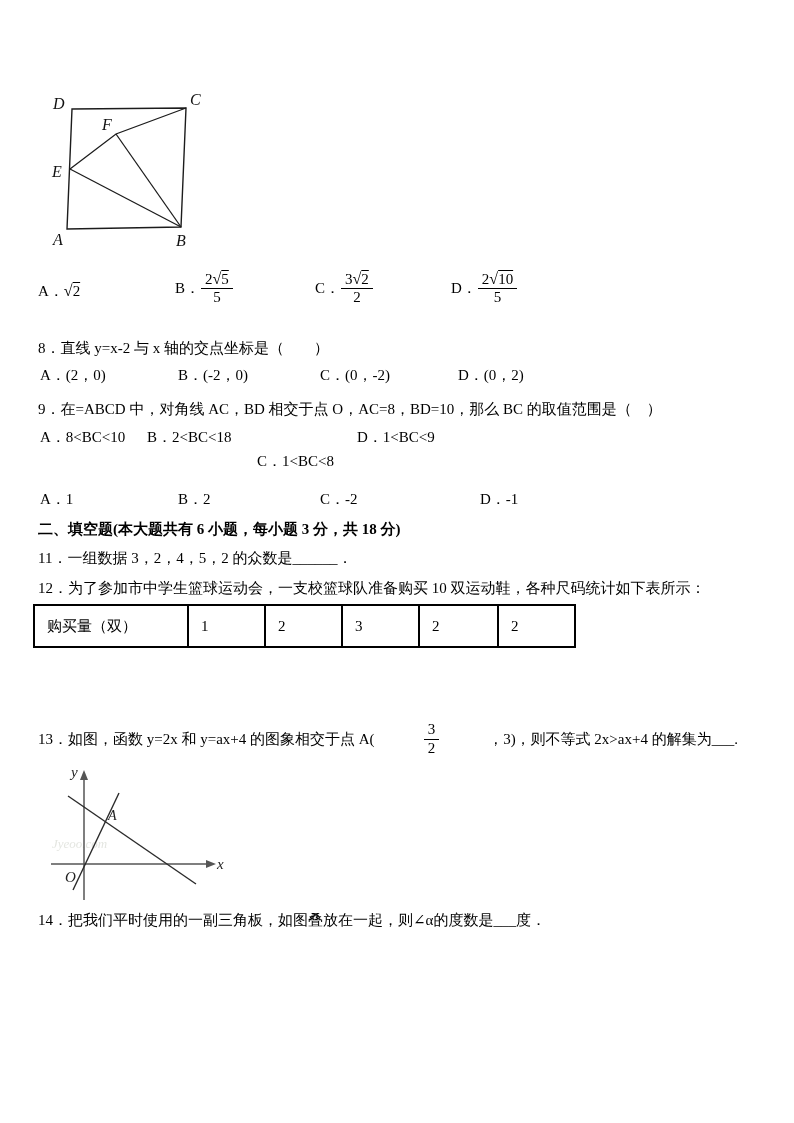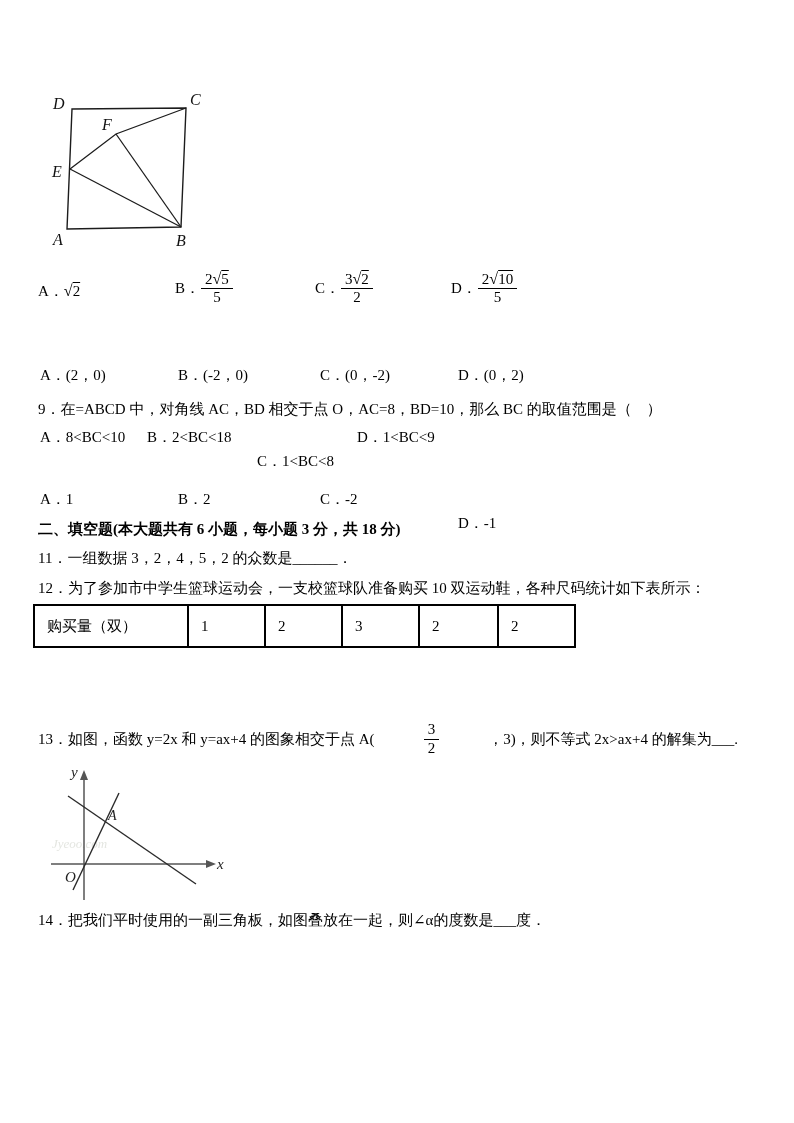--- a/index.html
+++ b/index.html
@@ -79,40 +79,41 @@
     </span>
     <span class="opt" style="left:451px; top:0px;">
       <span>D．</span>
       <span class="frac">
         <span class="num"><span>2</span><span class="sqrt">√</span><span class="ovl">10</span></span>
         <span class="den">5</span>
       </span>
     </span>
   </div>
 
+  <div class="abs t" style="left:38px; top:339px;">8．直线 y=x-2 与 x 轴的交点坐标是（　　）</div>
   <div class="opt-row" style="top:366px; height:22px;">
     <span class="opt" style="left:40px;">A．(2，0)</span>
     <span class="opt" style="left:178px;">B．(-2，0)</span>
     <span class="opt" style="left:320px;">C．(0，-2)</span>
     <span class="opt" style="left:458px;">D．(0，2)</span>
   </div>
 
   <div class="abs t" style="left:38px; top:400px;">9．在=ABCD 中，对角线 AC，BD 相交于点 O，AC=8，BD=10，那么 BC 的取值范围是（　）</div>
   <div class="opt-row" style="top:428px; height:22px;">
     <span class="opt" style="left:40px;">A．8&lt;BC&lt;10</span>
     <span class="opt" style="left:147px;">B．2&lt;BC&lt;18</span>
     <span class="opt" style="left:257px;margin-top:24px;">C．1&lt;BC&lt;8</span>
     <span class="opt" style="left:357px;">D．1&lt;BC&lt;9</span>
   </div>
 
   <div class="opt-row" style="top:490px; height:22px;">
     <span class="opt" style="left:40px;">A．1</span>
     <span class="opt" style="left:178px;">B．2</span>
     <span class="opt" style="left:320px;">C．-2</span>
-    <span class="opt" style="left:458px;margin-top:24px;">D．-1</span>
+    <span class="opt" style="left:480px;">D．-1</span>
   </div>
 
   <div class="abs t bold" style="left:38px; top:520px;">二、填空题(本大题共有 6 小题，每小题 3 分，共 18 分)</div>
 
   <div class="abs t" style="left:38px; top:549px;">11．一组数据 3，2，4，5，2 的众数是______．</div>
 
   <div class="abs t" style="left:38px; top:579px;">12．为了参加市中学生篮球运动会，一支校篮球队准备购买 10 双运动鞋，各种尺码统计如下表所示：</div>
 
   <table class="sizes abs" style="left:33px; top:604px;">
     <colgroup>

